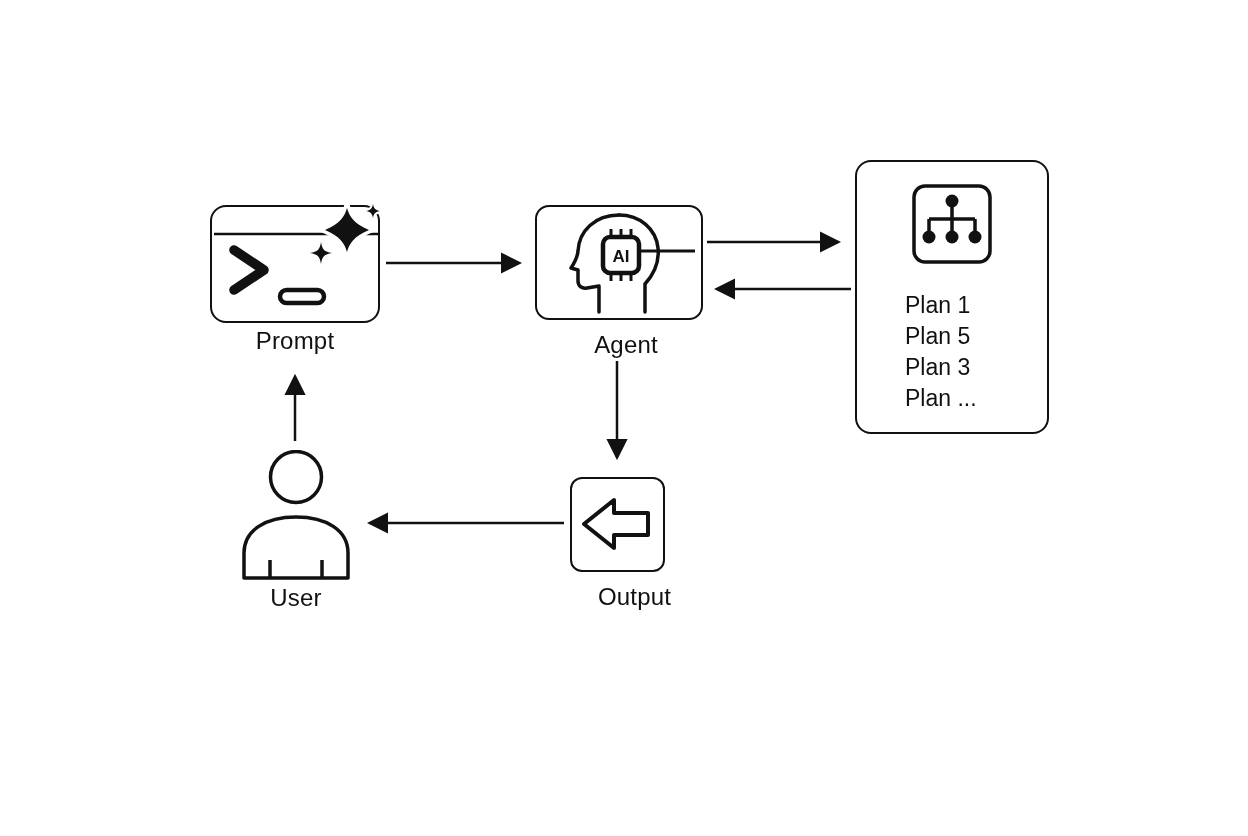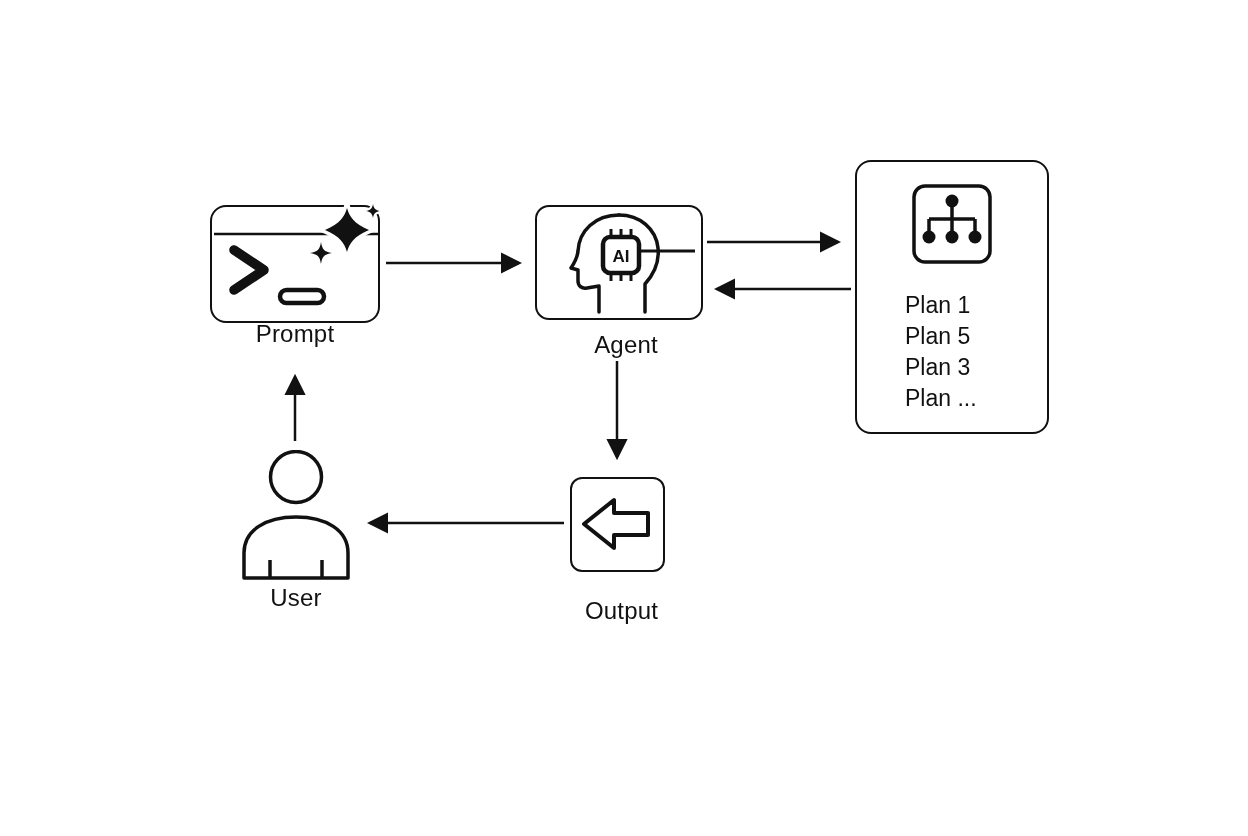--- a/index.html
+++ b/index.html
@@ -50,24 +50,24 @@
     color: #111111;
     white-space: nowrap;
   }
   #arrow-layer {
     position: absolute; left: 0; top: 0; width: 1248px; height: 836px;
     pointer-events: none;
   }
   #arrow-layer path.edge {
     stroke: #111111; stroke-width: 2.5px; fill: none;
   }
-  #prompt-label  { left: 210px; top: 320px; width: 170px; }
+  #prompt-label  { left: 210px; top: 327px; width: 170px; }
   #agent-label   { left: 542px; top: 331px; width: 168px; }
   #user-label    { left: 240px; top: 584px; width: 112px; }
-  #output-label  { left: 559px; top: 583px; width: 125px; margin-top: 14px; }
+  #output-label  { left: 572px; top: 583px; width: 125px; }
 </style>
 </head>
 <body>
 
 <div id="canvas">
 
   <svg id="arrow-layer" viewBox="0 0 1248 836">
     <defs>
       <marker id="ah" viewBox="0 0 10 10" refX="8.5" refY="5" markerWidth="8.5" markerHeight="8.5" orient="auto-start-reverse">
         <path d="M0 0 L10 5 L0 10 Z" fill="#111111"></path>

